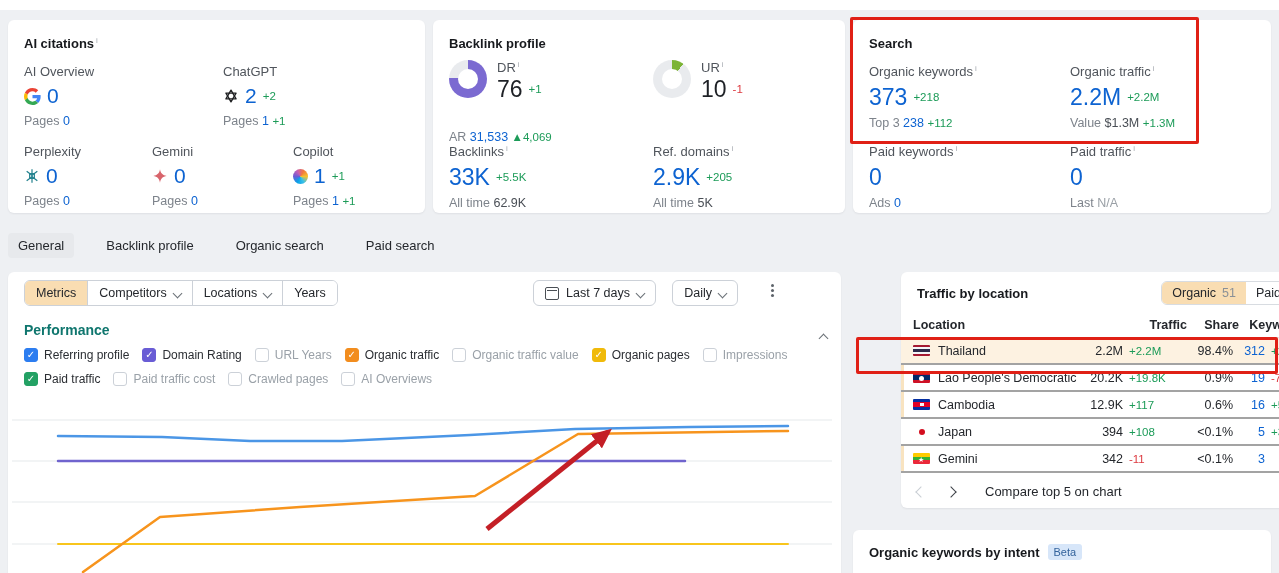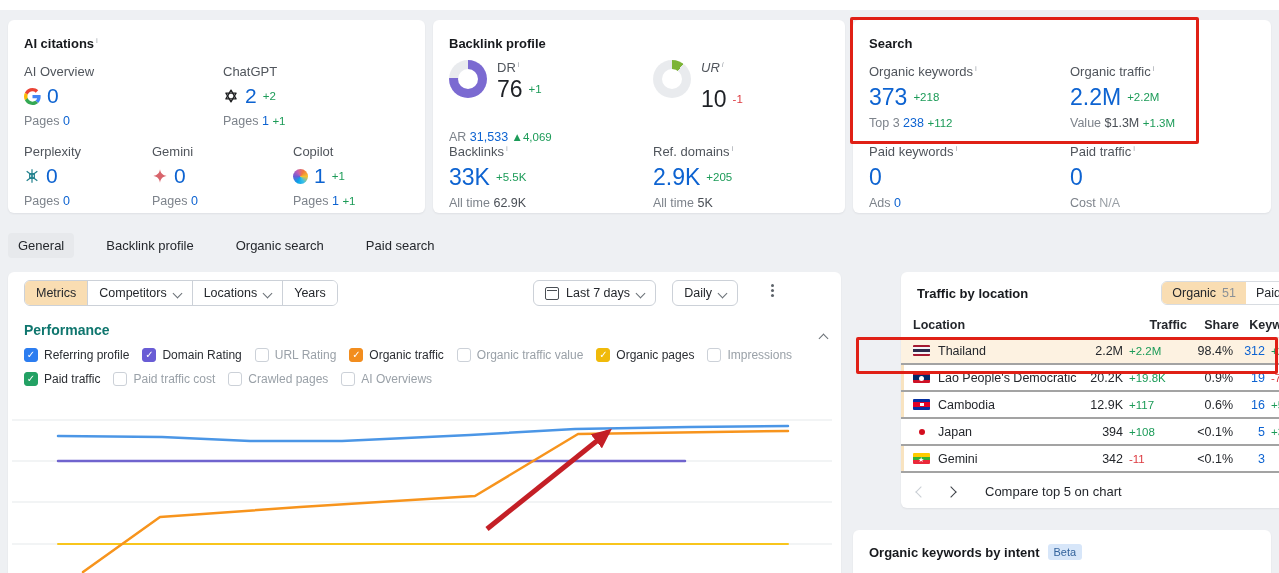--- a/index.html
+++ b/index.html
@@ -179,21 +179,21 @@
       <div class="metric-label" style="margin-bottom:2px;"><span>DR</span><sup class="info">i</sup></div>
       <div class="vrow">
           <span class="metric-value big dark">76</span>
           <span class="delta">+1</span>
         </div>
     </div>
     <div class="metric-foot" style="position:absolute;left:16px;top:103px;"><span>AR</span> <span class="blue">31,533</span> <span class="g delta">▲4,069</span></div>
 
     <div id="ur-donut" class="donut" style="left: 220px; top: 40px; background: conic-gradient(rgb(124, 180, 54) 0deg, rgb(124, 180, 54) 10%, rgb(233, 235, 238) 0deg);"></div>
     <div class="metric" style="left:268px;top:40px;">
-      <div class="metric-label" style="margin-bottom:12px;font-style:italic;"><span>UR</span><sup class="info">i</sup></div>
+      <div class="metric-label" style="margin-bottom:2px;"><span>UR</span><sup class="info">i</sup></div>
       <div class="vrow">
           <span class="metric-value big dark">10</span>
           <span class="delta neg">-1</span>
         </div>
     </div>
 
     <div class="metric" style="left:16px;top:124px;">
       <div class="metric-label"><span>Backlinks</span><sup class="info">i</sup></div>
       <div class="vrow">
           <span class="metric-value big">33K</span>
@@ -239,21 +239,21 @@
           <span class="metric-value big">0</span>
         </div>
       <div class="metric-foot"><span>Ads</span> <span class="blue">0</span></div>
     </div>
 
     <div class="metric" style="left:217px;top:124px;">
       <div class="metric-label"><span>Paid traffic</span><sup class="info">i</sup></div>
       <div class="vrow">
           <span class="metric-value big">0</span>
         </div>
-      <div class="metric-foot"><span>Cost</span> <span class="na">N/A</span></div>
+      <div class="metric-foot"><span>Last</span> <span class="na">N/A</span></div>
     </div>
   </div>
 
   <div class="tabs">
     <div class="tab active">General</div>
     <div class="tab">Backlink profile</div>
     <div class="tab">Organic search</div>
     <div class="tab">Paid search</div>
   </div>
 
@@ -299,21 +299,21 @@
           <span class="cb-label">Referring profile</span>
         </label>
       <label class="cb on">
           <span class="box" style="background: rgb(105, 92, 213); border-color: rgb(105, 92, 213);">
             <span class="tick">✓</span>
           </span>
           <span class="cb-label">Domain Rating</span>
         </label>
       <label class="cb">
           <span class="box"></span>
-          <span class="cb-label">URL Rating</span>
+          <span class="cb-label">URL Years</span>
         </label>
       <label class="cb on">
           <span class="box" style="background: rgb(242, 141, 30); border-color: rgb(242, 141, 30);">
             <span class="tick">✓</span>
           </span>
           <span class="cb-label">Organic traffic</span>
         </label>
       <label class="cb">
           <span class="box"></span>
           <span class="cb-label">Organic traffic value</span>

